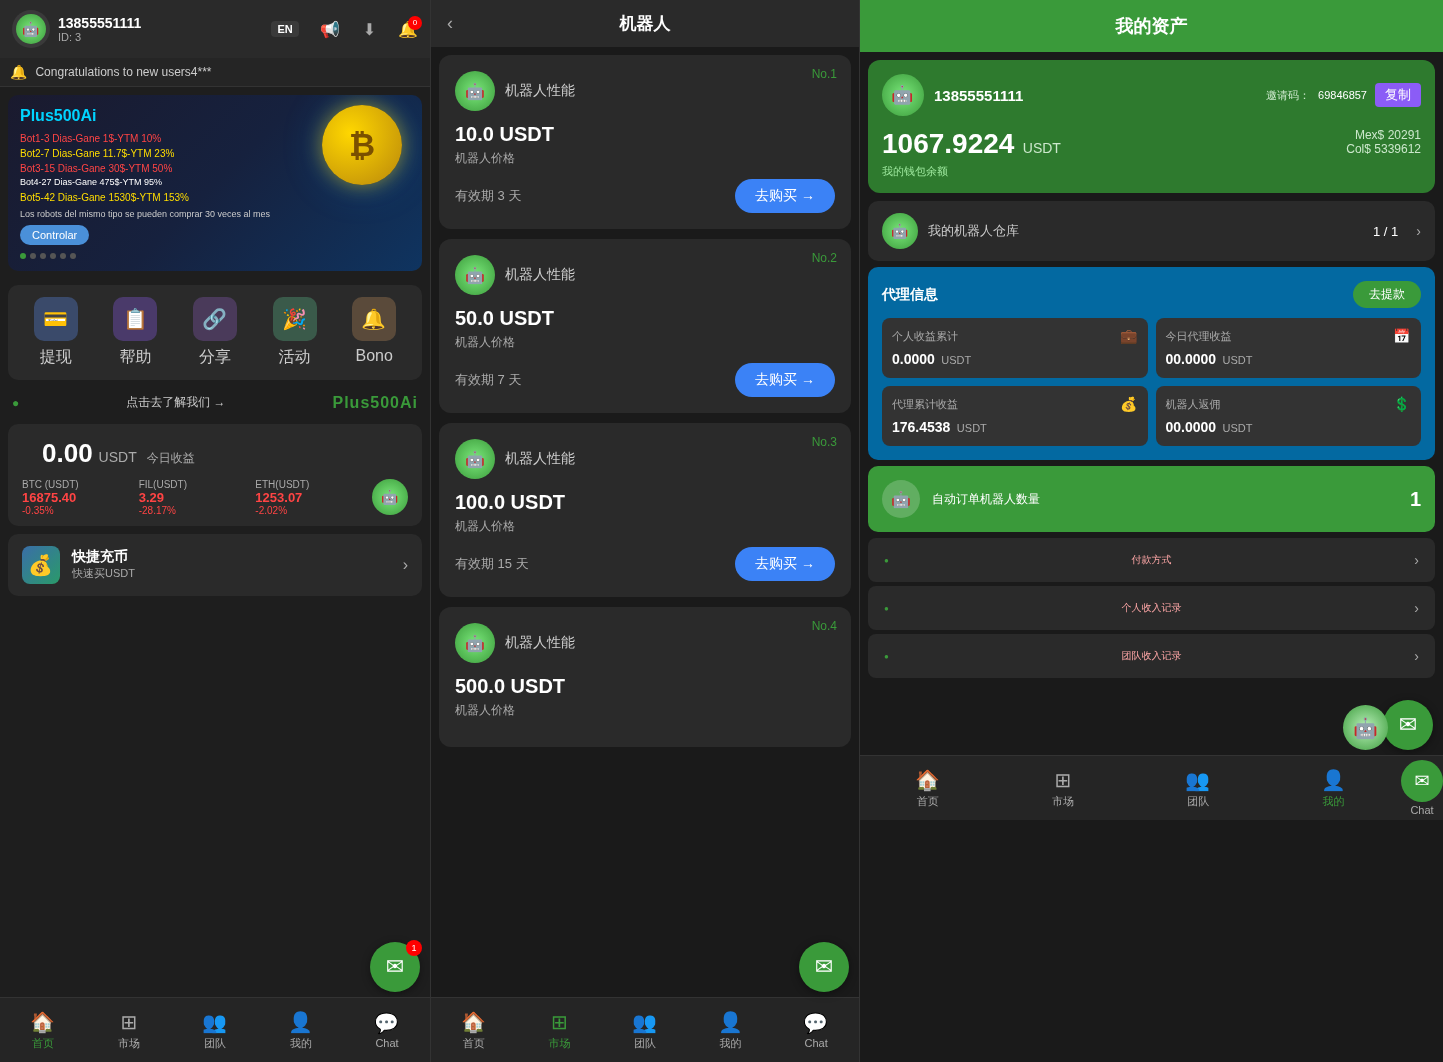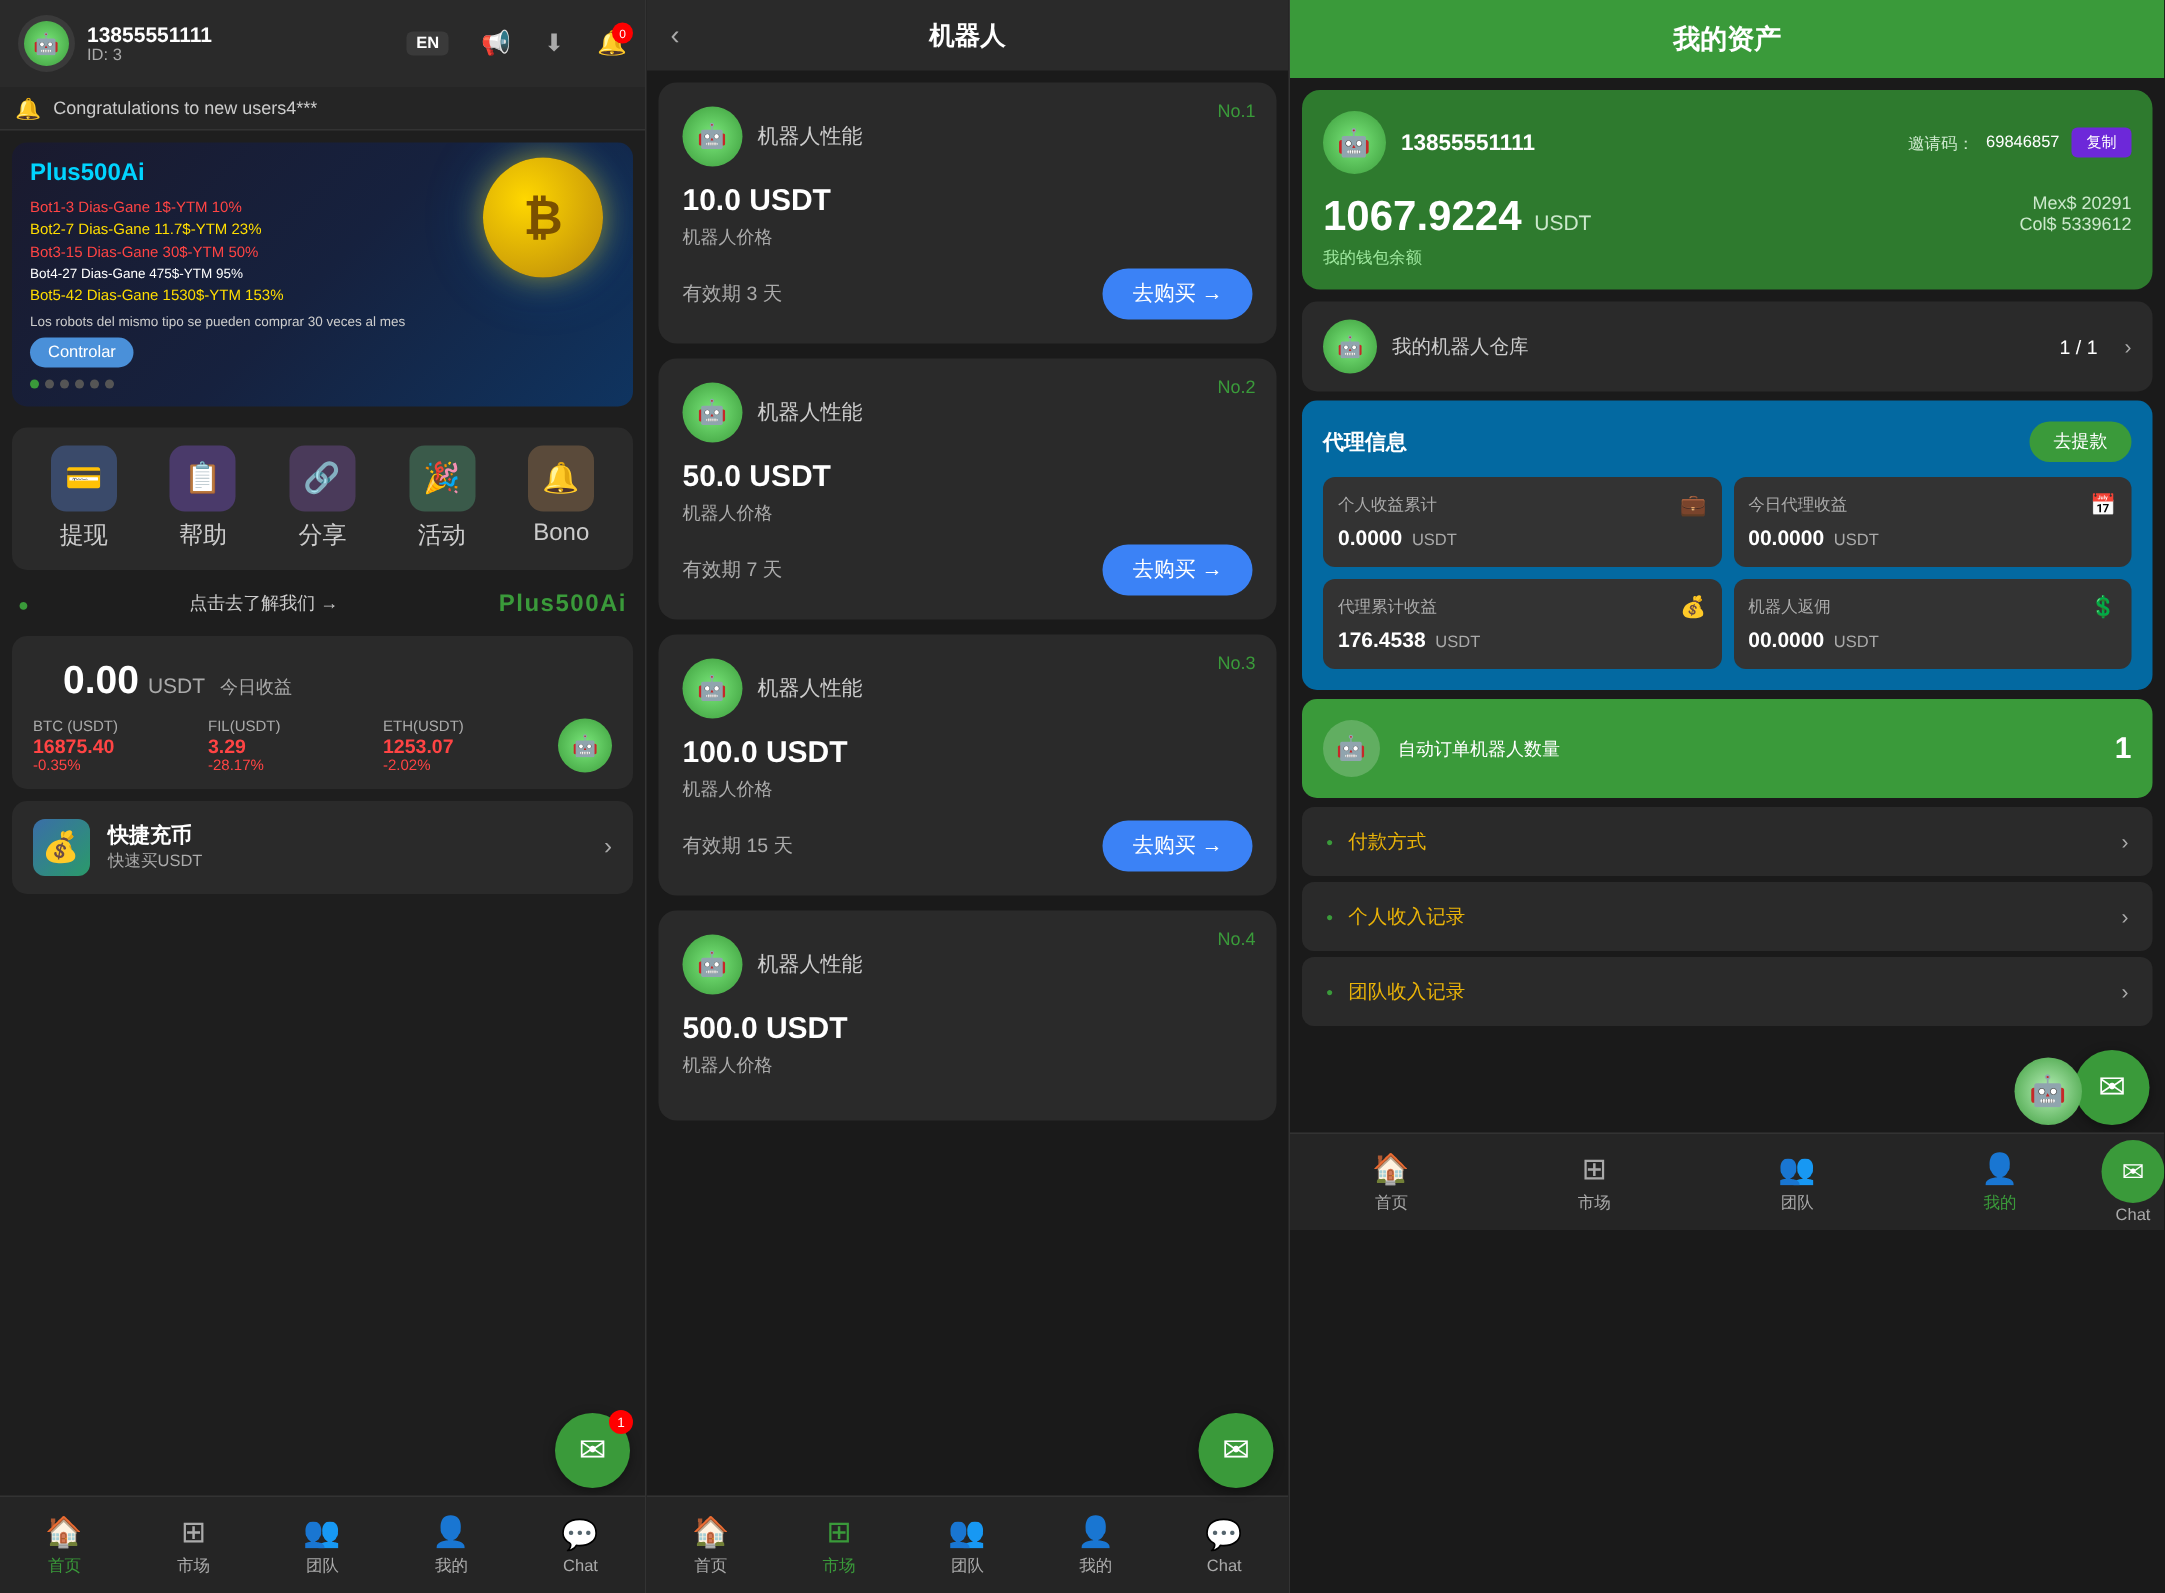--- a/index.html
+++ b/index.html
@@ -471,26 +471,26 @@
     }
     .asset-user-name { color: white; font-size: 15px; font-weight: bold; flex: 1; }
     .invite-section {
       display: flex;
       align-items: center;
       gap: 8px;
     }
     .invite-label { color: #cce8cc; font-size: 11px; }
     .invite-code { color: white; font-size: 11px; }
     .copy-btn {
-      background: #6d28d9;
+      background: #8b5cf6;
       color: white;
       border: none;
       border-radius: 4px;
       padding: 3px 10px;
-      font-size: 10px;
+      font-size: 13px;
       cursor: pointer;
     }
 
     .balance-row {
       display: flex;
       align-items: flex-start;
       justify-content: space-between;
     }
     .balance-main {
       color: white;
@@ -596,21 +596,21 @@
       background: #2a2a2a;
       margin: 0 8px 4px;
       border-radius: 8px;
       padding: 14px 16px;
       display: flex;
       align-items: center;
       gap: 10px;
       cursor: pointer;
     }
     .menu-dot { color: #3a9a3a; font-size: 8px; }
-    .menu-label { color: #eab308; font-size: 13px; flex: 1; }
+    .menu-label { color: #fca5a5; font-size: 10px; flex: 1; text-align: center; }
     .menu-arrow { color: #aaa; font-size: 14px; }
 
     
     .right-bottom-nav {
       position: absolute;
       bottom: 0; left: 0; right: 0;
       height: 65px;
       background: #252525;
       display: flex;
       align-items: center;

